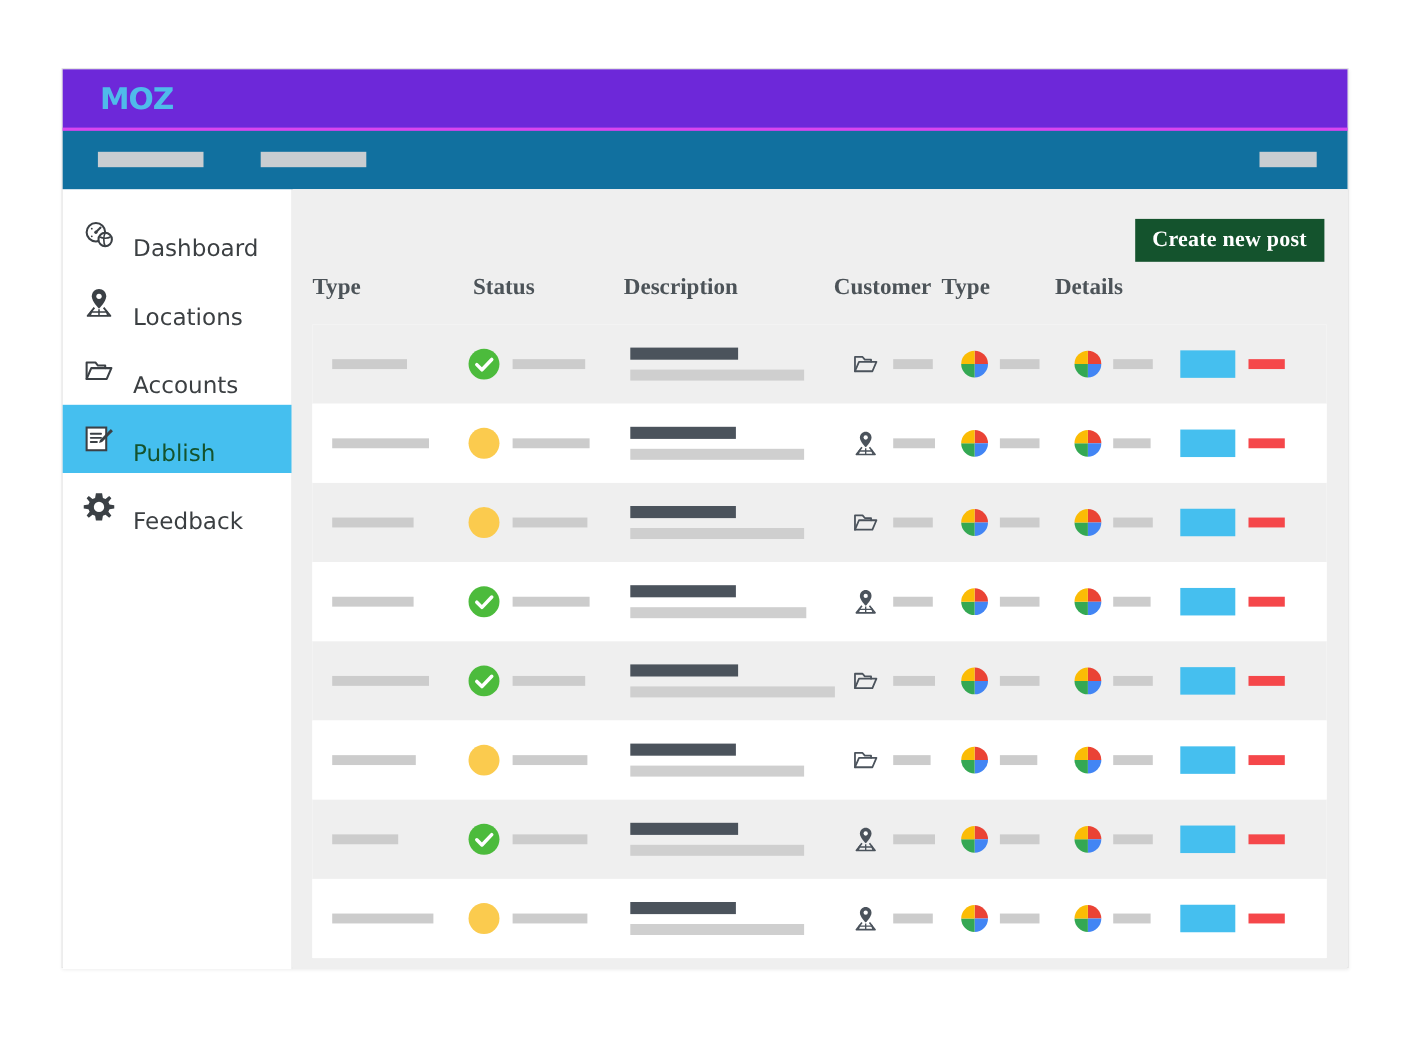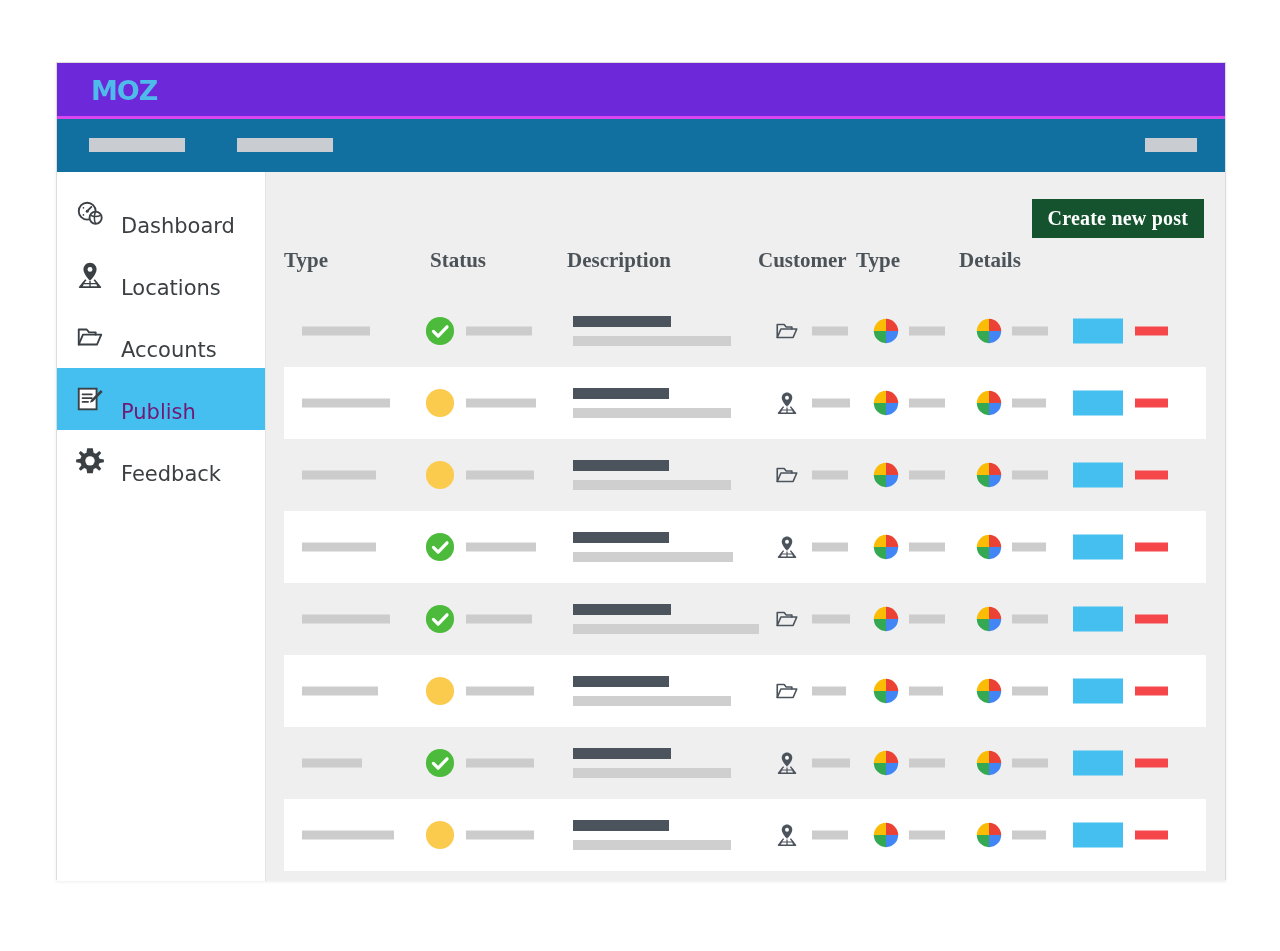--- a/index.html
+++ b/index.html
@@ -98,21 +98,21 @@
     justify-content: center;
   }
   .side-label {
     font-size: 21px;
     font-family: "DejaVu Sans", sans-serif;
     font-weight: 400;
     line-height: 1.12;
     color: #3b3f42;
     margin-top: 28px;
   }
-  .side-item.active .side-label { color: #701a75; }
+  .side-item.active .side-label { color: #14532d; }
 
   
   #main {
     flex: 1;
     background: #efefef;
     position: relative;
     padding: 0;
     box-sizing: border-box;
   }
 

